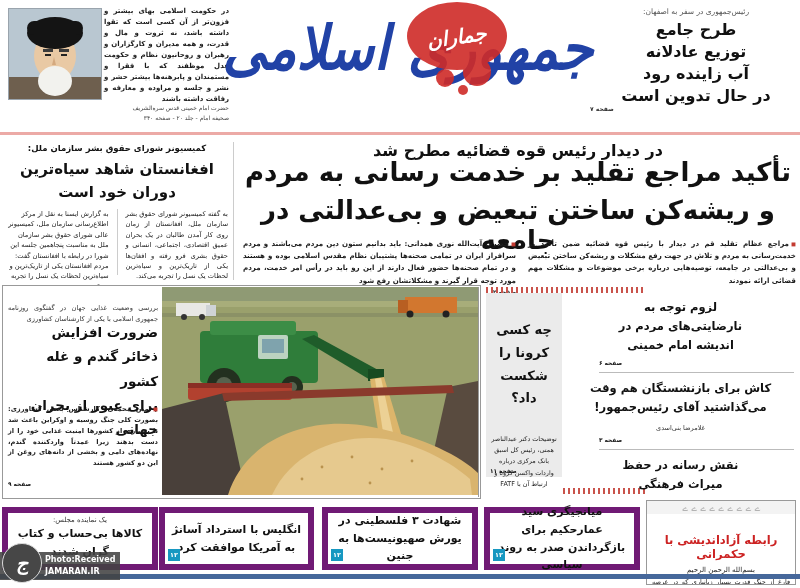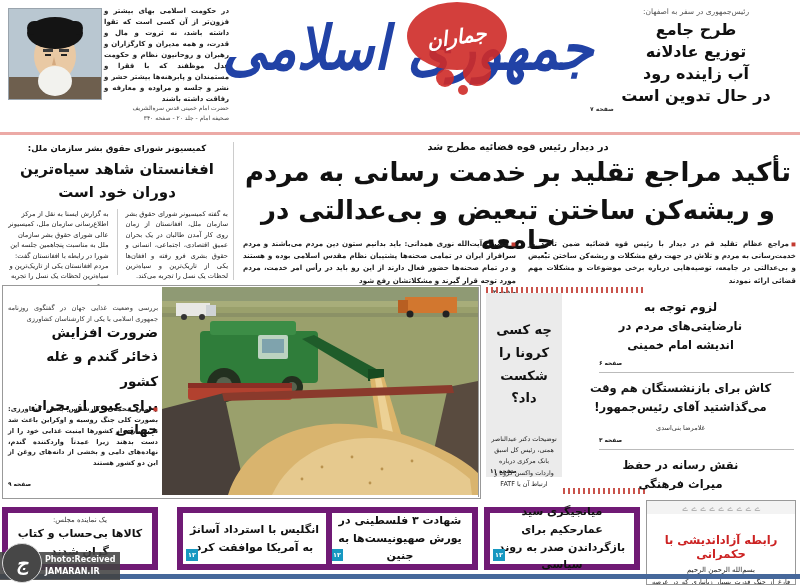--- a/index.html
+++ b/index.html
@@ -23,21 +23,21 @@
   
   .af-kicker{left:4px;top:143px;width:226px;font-size:8.5px;font-weight:bold;text-align:center;}
   .af-headline{left:4px;top:158px;width:226px;font-size:15px;font-weight:bold;text-align:center;line-height:1.55;}
   .af-body{left:6px;top:209px;width:222px;height:66px;display:flex;gap:8px;font-size:6.7px;line-height:1.55;color:#222;}
   .af-col{flex:1;}
   .af-divider{width:1px;background:#ccc;}
   .af-more{font-size:5.8px;font-weight:bold;margin-top:2px;text-align:left;}
   .vrule-lead{left:233px;top:142px;height:138px;width:1px;background:#ccc;}
 
   
-  .lead-kicker{left:240px;top:141px;width:556px;font-size:10px;font-weight:bold;text-align:center;}
+  .lead-kicker{left:240px;top:141px;width:556px;font-size:16px;font-weight:bold;text-align:center;}
   .lead-h1{left:240px;top:157px;width:556px;font-size:26px;font-weight:bold;text-align:center;letter-spacing:-.5px;}
   .lead-h2{left:240px;top:195px;width:556px;font-size:26px;font-weight:bold;text-align:center;letter-spacing:-.5px;}
   .lead-bullets{left:243px;top:238px;width:553px;display:flex;gap:12px;}
   .lead-bullet{font-size:7.1px;line-height:1.72;font-weight:bold;color:#1c1c1c;text-align:justify;text-align-last:right;}
   .lb-right{width:268px;}
   .lb-left{width:273px;}
   .bullet-ic{color:#c33a31;font-size:6px;margin-left:2px;}
   .lead-page{display:block;font-size:5.8px;margin-top:1px;text-align:right;}
 
   
@@ -73,21 +73,21 @@
   .free-body{font-size:6.5px;line-height:1.55;text-align:justify;text-align-last:right;padding:3px 5px 0 5px;color:#222;}
 
   
   .bbox{top:507px;height:63px;border:6px solid #701a75;box-sizing:border-box;background:#fff;}
   .bbox-inner{display:flex;flex-direction:column;justify-content:center;height:100%;padding:2px 4px;box-sizing:border-box;}
   .bbox-kicker{font-size:7px;text-align:center;color:#333;margin-bottom:1px;}
   .bbox-title{font-size:11px;font-weight:bold;text-align:center;line-height:1.6;}
   .badge{position:absolute;left:3px;bottom:3px;width:12px;height:12px;background:#1798c1;color:#fff;
          font-size:6.5px;line-height:12px;text-align:center;font-weight:bold;}
   .b-goods{left:2px;width:156px;}
-  .b-assange{left:177px;width:155px;}
+  .b-assange{left:159px;width:155px;}
   .b-jenin{left:322px;width:156px;}
   .b-hakim{left:484px;width:156px;}
 
   .footer-bar{left:0;top:574px;width:800px;height:5px;background:#46689b;}
 
   
   .wm-top{left:405px;top:0;width:108px;height:96px;pointer-events:none;}
   .wm-bottom-box{left:0;top:552px;width:120px;height:28px;background:rgba(66,66,66,.88);}
   .wm-circle{left:2px;top:543px;width:40px;height:40px;border-radius:50%;background:#474747;border:1px solid #dcdcdc;
              box-sizing:border-box;display:flex;align-items:center;justify-content:center;color:#fff;

